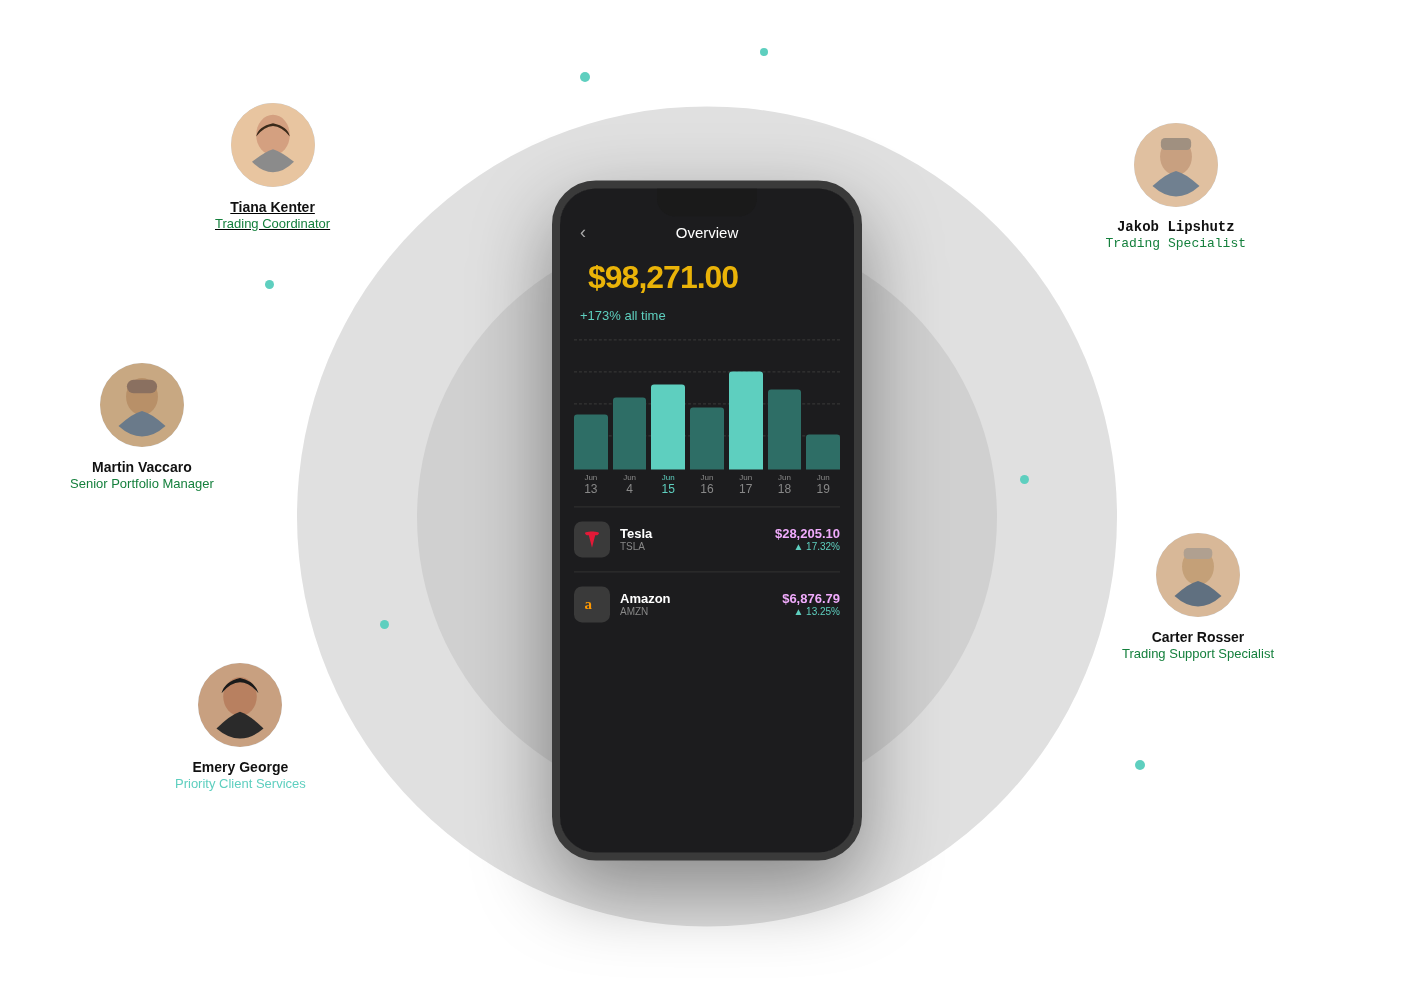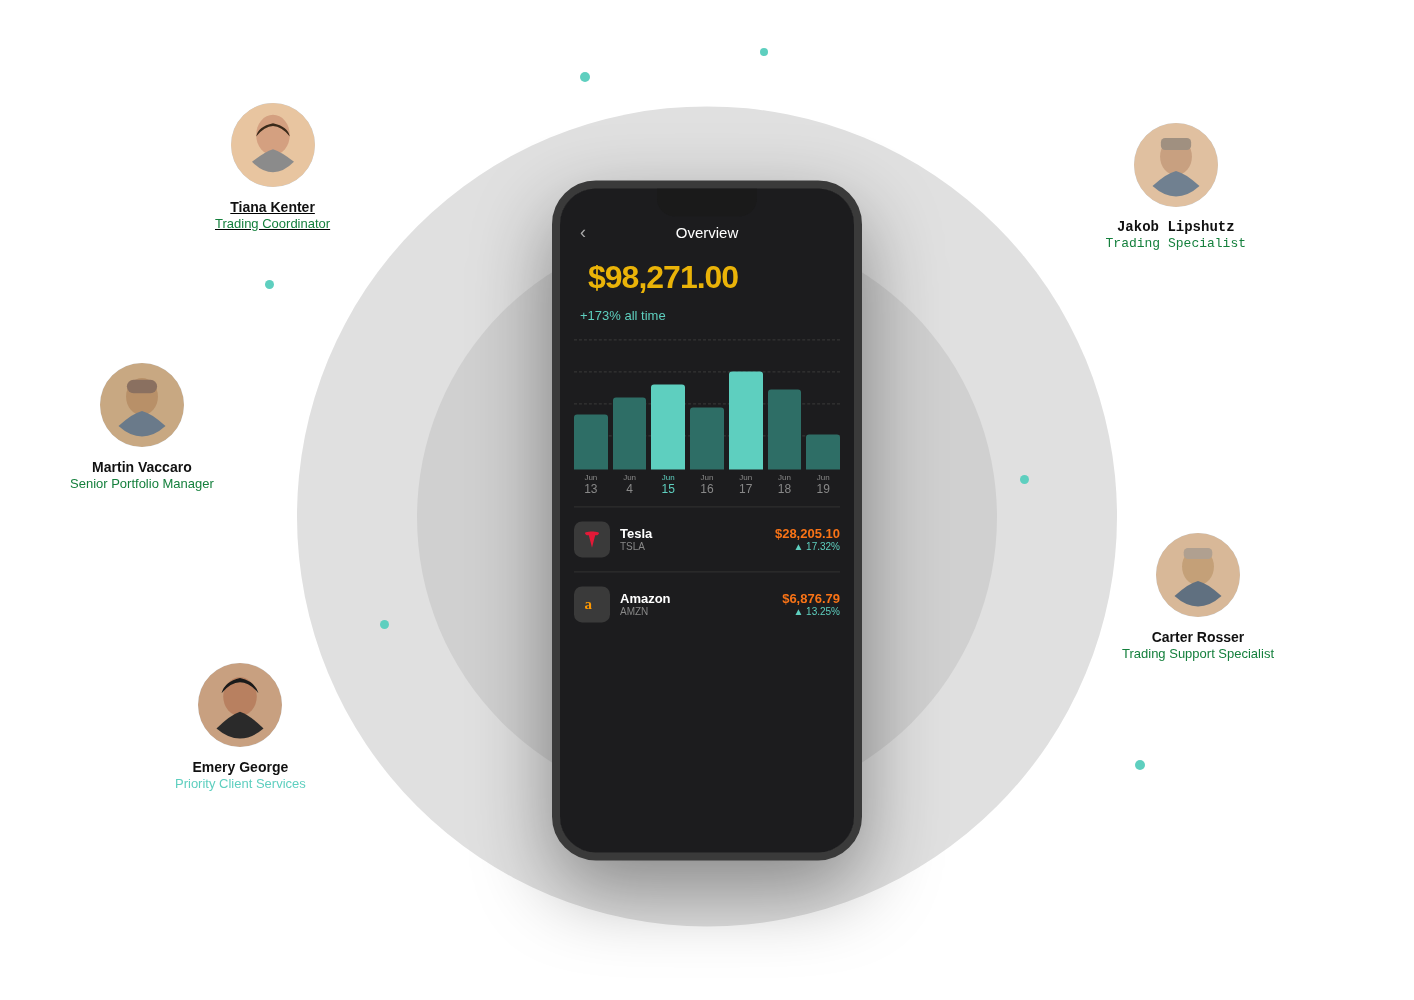--- a/index.html
+++ b/index.html
@@ -201,21 +201,21 @@
       font-size: 14px;
       font-weight: 700;
       flex-shrink: 0;
     }
     .stock-icon.tesla { background: #3a3a3a; color: #e31937; }
     .stock-icon.amazon { background: #3a3a3a; color: #ff9900; }
     .stock-info { flex: 1; }
     .stock-name { color: #fff; font-size: 13px; font-weight: 600; }
     .stock-ticker { color: #888; font-size: 10px; }
     .stock-value { text-align: right; }
-    .stock-price { color: #f97316; font-size: 13px; font-weight: 600; }
+    .stock-price { color: #f0abfc; font-size: 13px; font-weight: 600; }
     .stock-change { font-size: 10px; color: #5ecfbf; }
     .stock-change.up::before { content: '▲ '; }
 
     
     .person {
       position: absolute;
       display: flex;
       flex-direction: column;
       align-items: center;
       z-index: 15;

